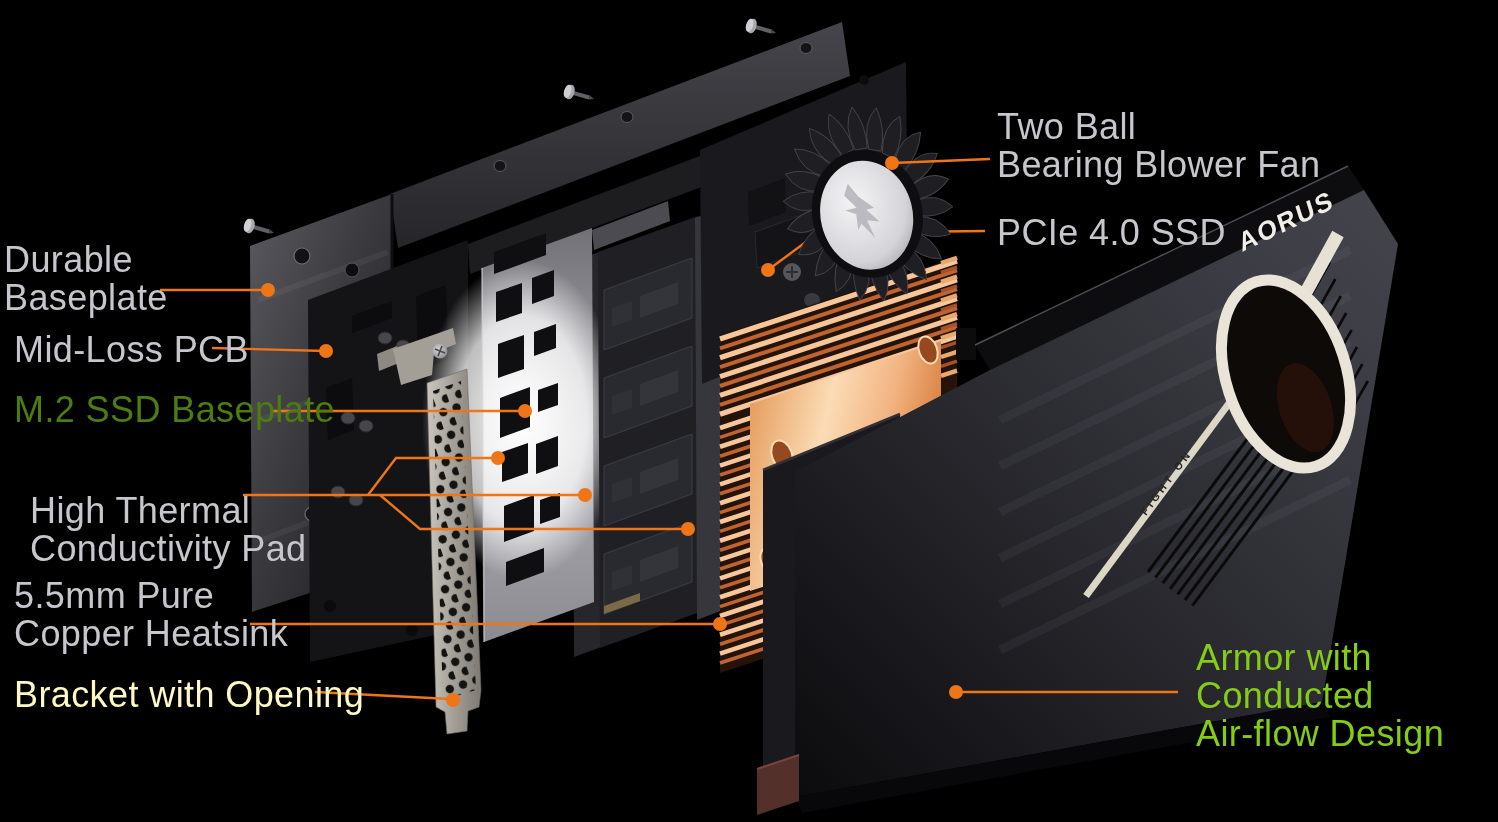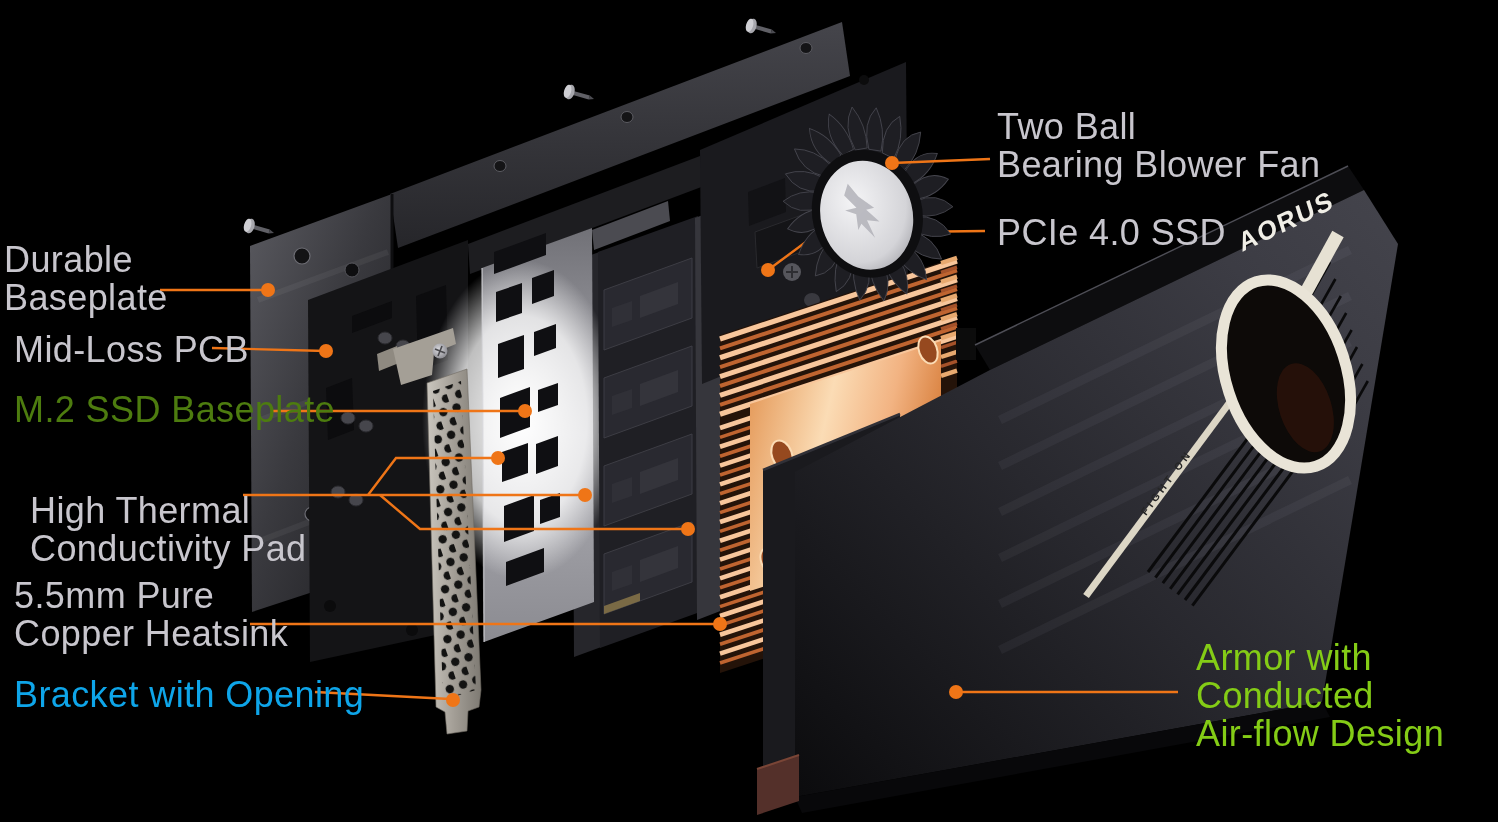--- a/index.html
+++ b/index.html
@@ -355,19 +355,19 @@
 </svg>
 
 <div class="label" style="left: 4px; top: 241px; color: rgb(200, 198, 205);">Durable
 Baseplate</div>
 <div class="label" style="left: 14px; top: 331px; color: rgb(200, 198, 205);">Mid-Loss PCB</div>
 <div class="label" style="left: 14px; top: 391px; color: #4d7c0f;">M.2 SSD Baseplate</div>
 <div class="label" style="left: 30px; top: 464px; color: rgb(200, 198, 205); margin-top: 28px;">High Thermal
 Conductivity Pad</div>
 <div class="label" style="left: 14px; top: 571px; color: rgb(200, 198, 205); margin-top: 6px;">5.5mm Pure
 Copper Heatsink</div>
-<div class="label" style="left: 14px; top: 676px; color: #0ea5e9;">Bracket with Opening</div>
+<div class="label" style="left: 14px; top: 676px; color: #fef9c3;">Bracket with Opening</div>
 <div class="label" style="left: 997px; top: 108px; color: rgb(200, 198, 205);">Two Ball
 Bearing Blower Fan</div>
 <div class="label" style="left: 997px; top: 214px; color: rgb(200, 198, 205);">PCIe 4.0 SSD</div>
 <div class="label" style="left: 1196px; top: 639px; color: #84cc16;">Armor with Conducted
 Air-flow Design</div>
 </div>
 
 </body></html>

